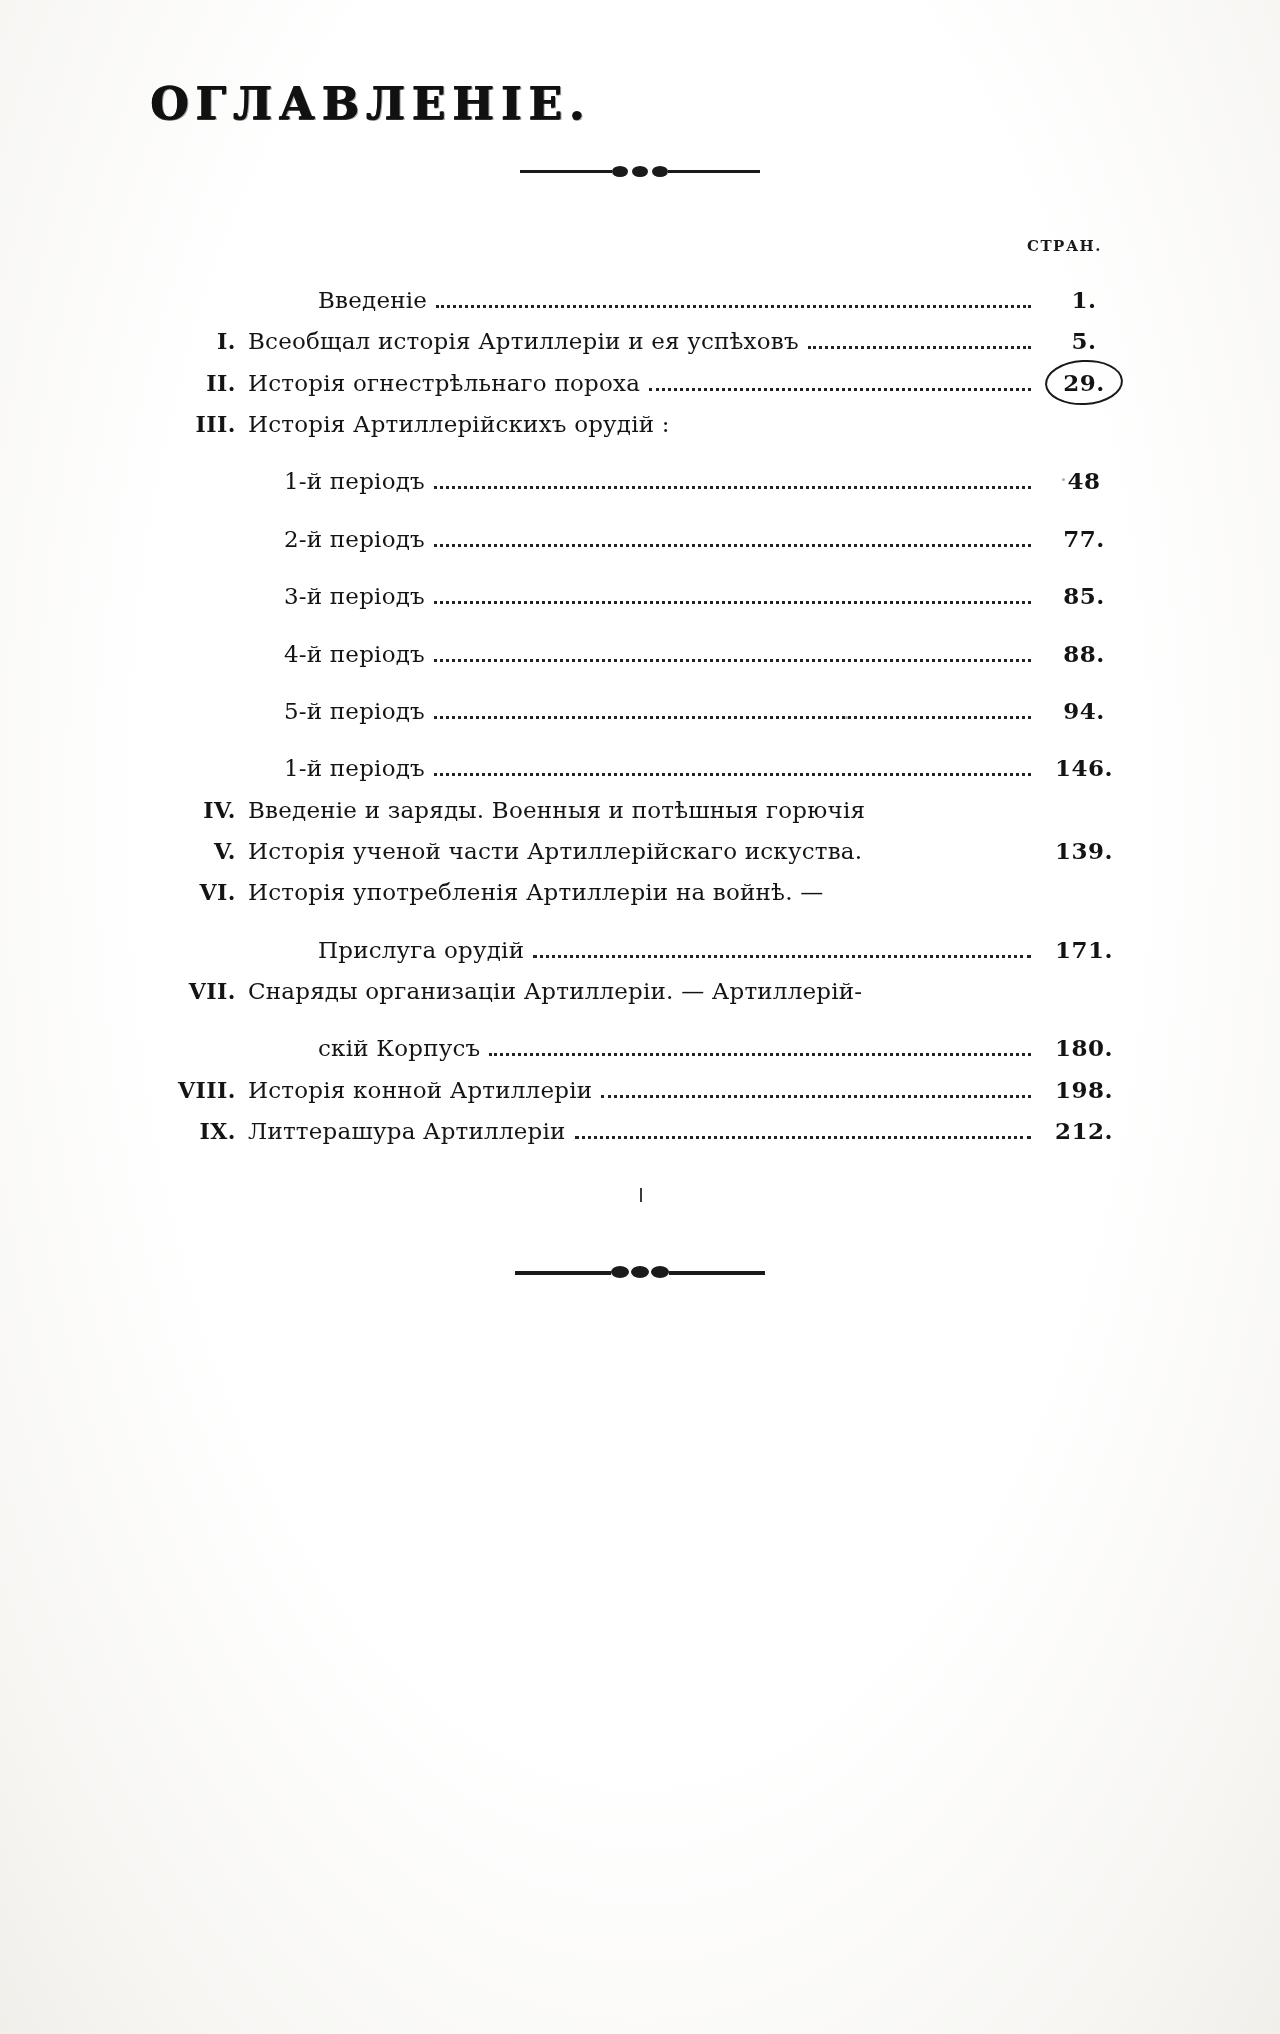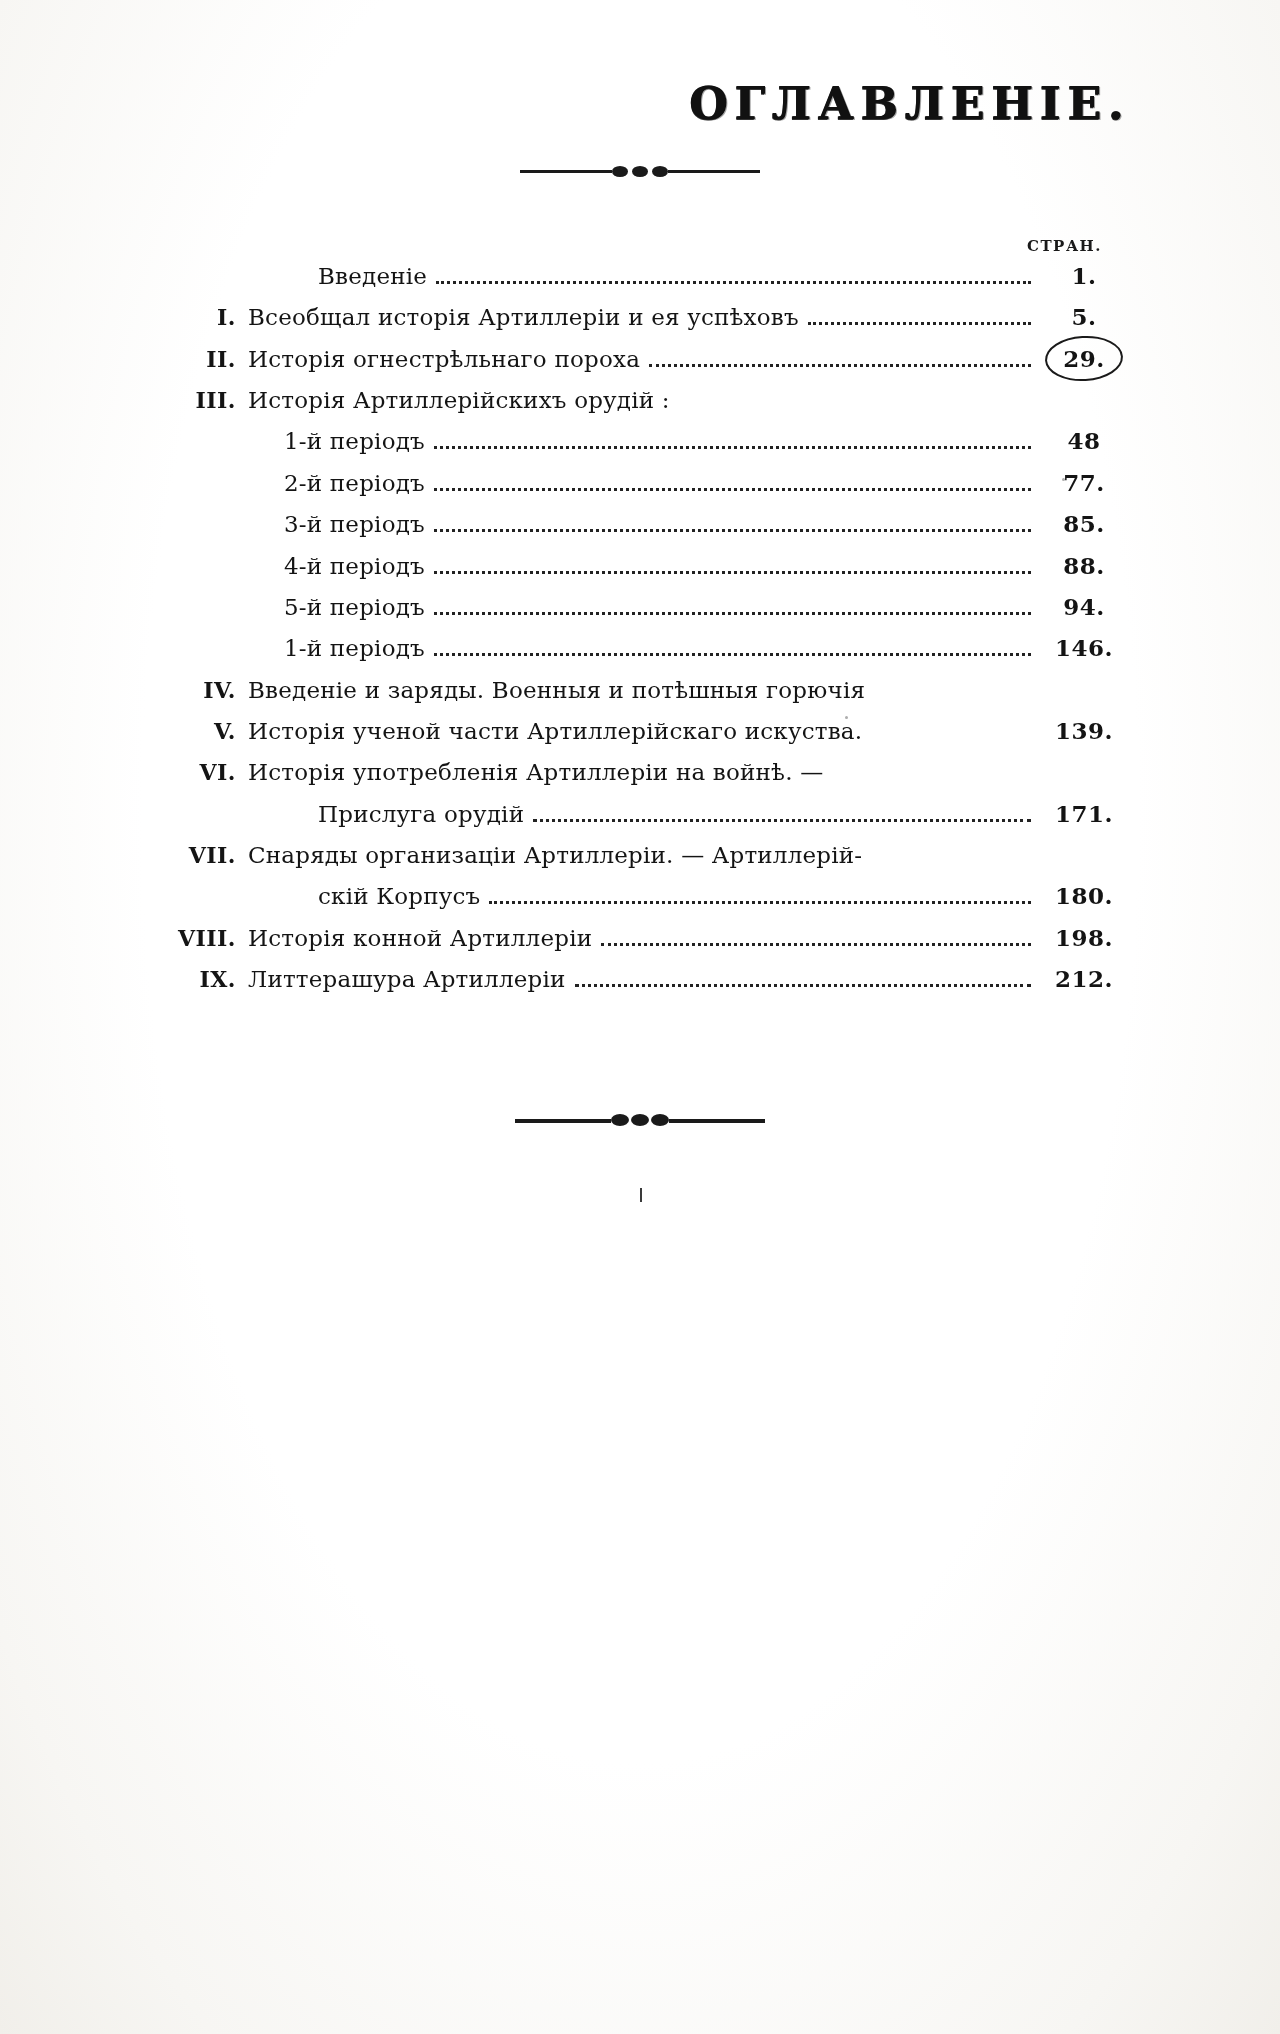--- a/index.html
+++ b/index.html
@@ -32,21 +32,21 @@
     pointer-events: none;
   }
   .content {
     position: absolute;
     left: 150px;
     top: 0;
     width: 980px;
   }
   .doc-title {
     margin-top: 78px;
-    text-align: right;
+    text-align: left;
     font-family: "DejaVu Serif", serif;
     font-weight: 700;
     font-size: 44px;
     letter-spacing: 7px;
     color: #111;
     text-shadow:
       1px 0 0 #111,
       0 1px 0 #333,
       2px 1px 0 rgba(0,0,0,0.35);
   }
@@ -82,21 +82,21 @@
     position: relative;
   }
   .page-col-head {
     text-align: right;
     font-family: "DejaVu Serif", serif;
     font-size: 15px;
     font-weight: 700;
     letter-spacing: 1.5px;
     color: #1a1a1a;
     padding-right: 28px;
-    margin-bottom: 6px;
+    margin-bottom: 14px;
   }
   .row {
     display: flex;
     align-items: baseline;
     font-size: 24px;
     line-height: 1.32;
     margin-bottom: 11px;
   }
   .num {
     width: 86px;
@@ -124,21 +124,21 @@
   .pg {
     width: 92px;
     flex: 0 0 92px;
     text-align: center;
     font-family: "DejaVu Serif", serif;
     font-size: 23px;
     font-weight: 700;
     letter-spacing: 0.5px;
   }
   .row.indent1 .num { visibility: hidden; }
-  .row.indent1 .label { padding-left: 70px; }
+  .row.indent1 .label { padding-left: 70px; margin-top: 16px; }
   .row.sub2 .label { padding-left: 36px; }
   .row.noleader .leader { border-bottom: none; }
 
   .circled {
     position: relative;
     display: inline-block;
     padding: 0 8px;
     text-align: center;
   }
   .circled::after {

